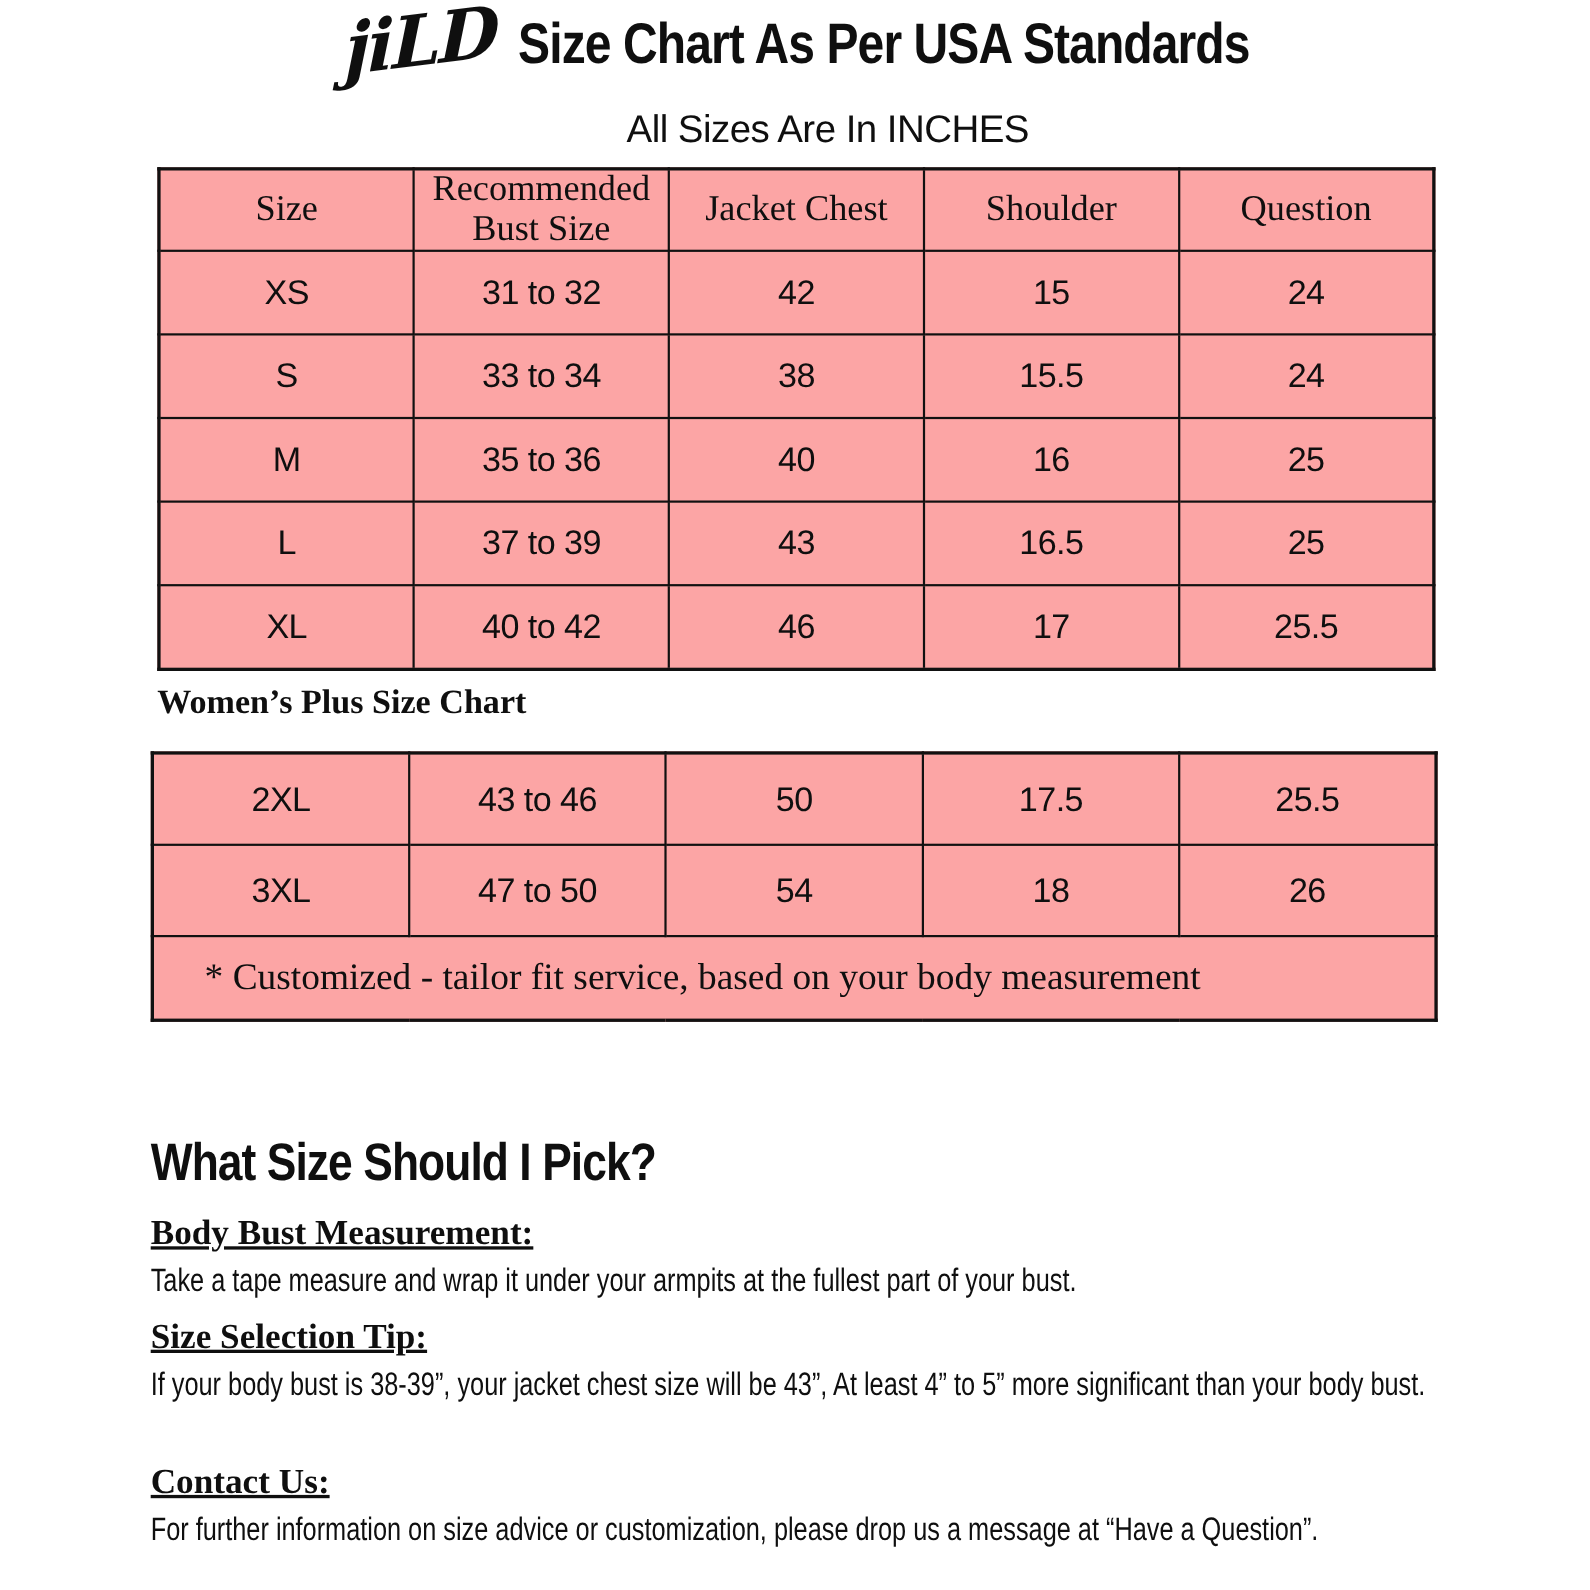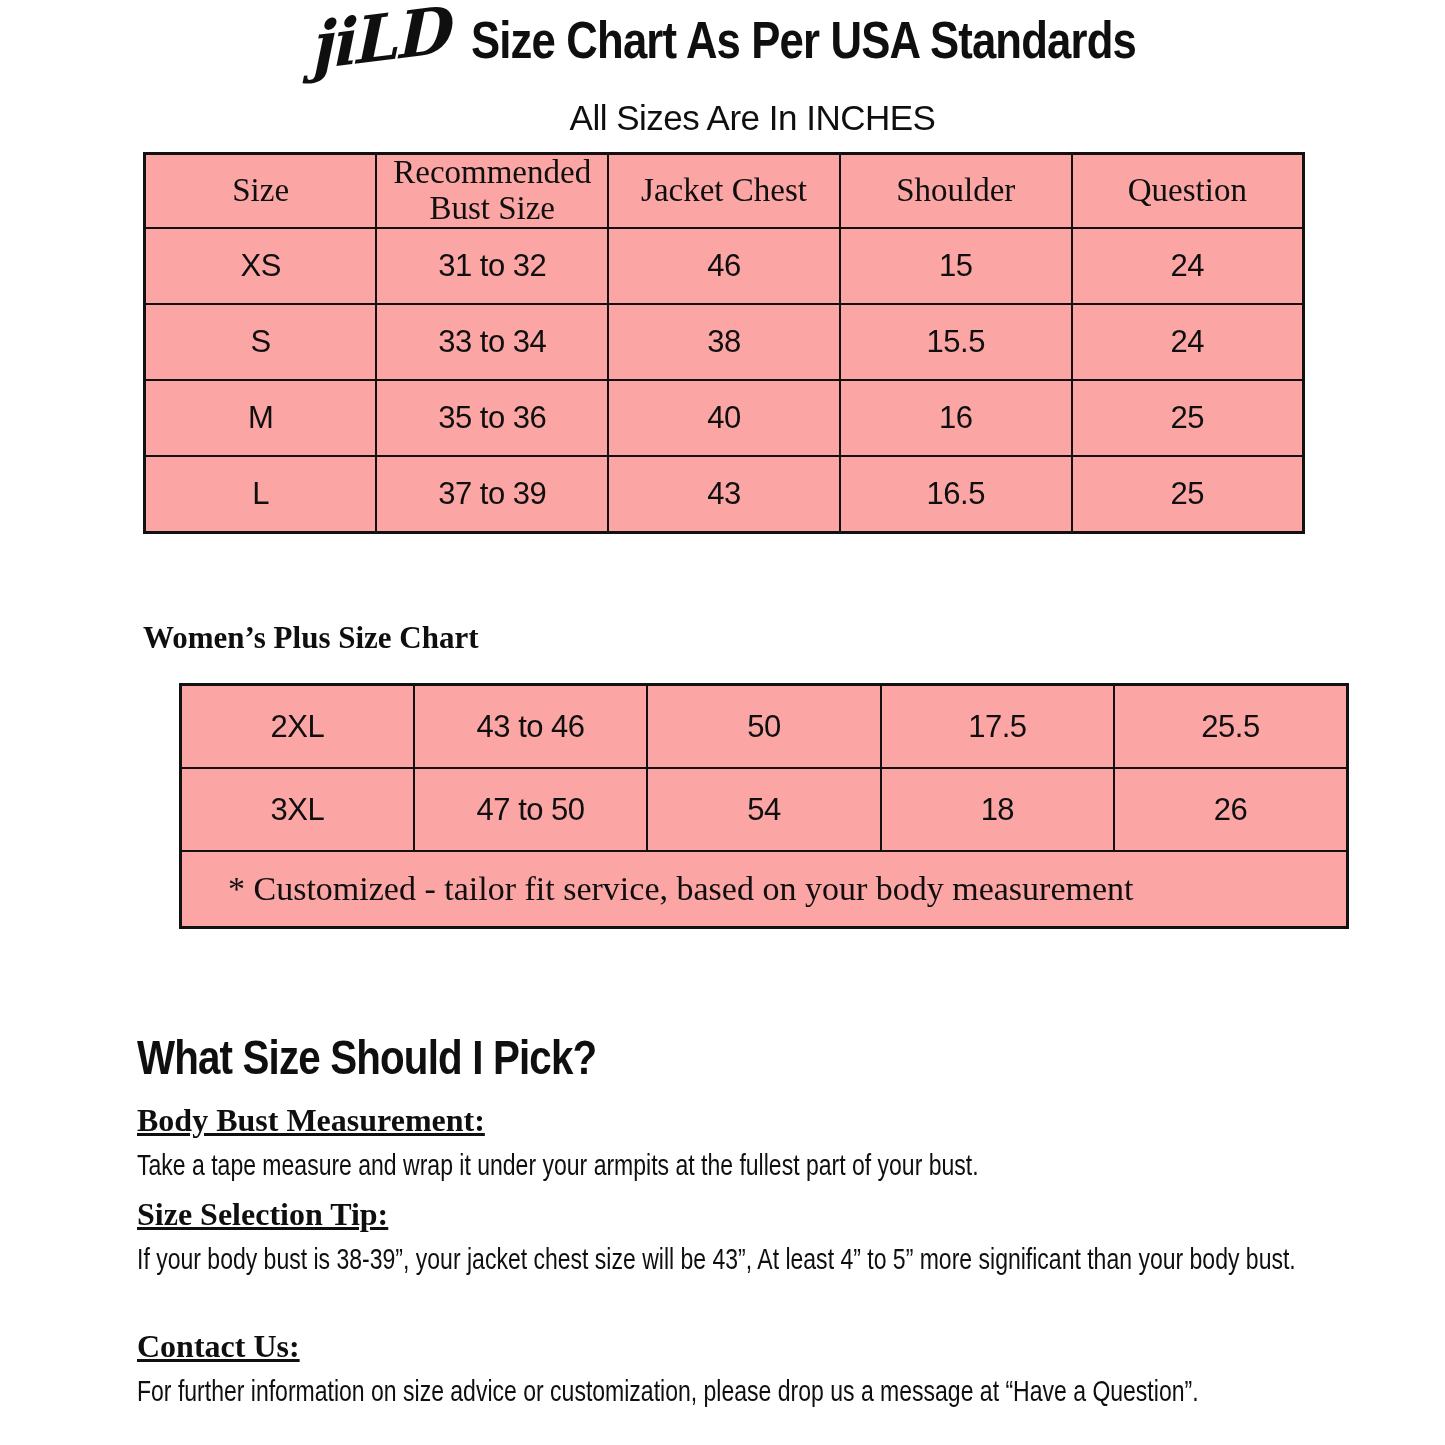--- a/index.html
+++ b/index.html
@@ -59,21 +59,21 @@
     font-weight:normal;
     font-size:33px;line-height:1.08;
   }
   .main-tbl td{height:74px;font-size:31px;letter-spacing:-0.5px;}
 
   .plus-heading{
     position:absolute;left:143px;top:620px;
     font-family:"Liberation Serif",serif;
     font-weight:700;font-size:31px;
   }
-  .plus-tbl{left:137px;top:683px;width:1170px;margin-left:42px;}
+  .plus-tbl{left:137px;top:683px;width:1170px;}
   .plus-tbl td{height:81px;font-size:31px;letter-spacing:-0.5px;}
   .plus-tbl td.footnote{
     height:74px;
     font-family:"Liberation Serif",serif;
     font-size:34px;letter-spacing:0;
     text-align:left;padding-left:46px;
   }
 
   
   .pick-title{
@@ -115,21 +115,21 @@
         <th>Recommended Bust Size</th>
         <th>Jacket Chest</th>
         <th>Shoulder</th>
         <th>Question</th>
       </tr>
     </thead>
     <tbody>
       <tr>
         <td>XS</td>
         <td>31 to 32</td>
-        <td>46</td>
+        <td>42</td>
         <td>15</td>
         <td>24</td>
       </tr>
       <tr>
         <td>S</td>
         <td>33 to 34</td>
         <td>38</td>
         <td>15.5</td>
         <td>24</td>
       </tr>
@@ -139,20 +139,27 @@
         <td>40</td>
         <td>16</td>
         <td>25</td>
       </tr>
       <tr>
         <td>L</td>
         <td>37 to 39</td>
         <td>43</td>
         <td>16.5</td>
         <td>25</td>
+      </tr>
+      <tr>
+        <td>XL</td>
+        <td>40 to 42</td>
+        <td>46</td>
+        <td>17</td>
+        <td>25.5</td>
       </tr>
     </tbody>
   </table>
 
   <div class="plus-heading">Women’s Plus Size Chart</div>
 
   <table class="tbl plus-tbl">
     <tbody>
       <tr>
         <td>2XL</td>

